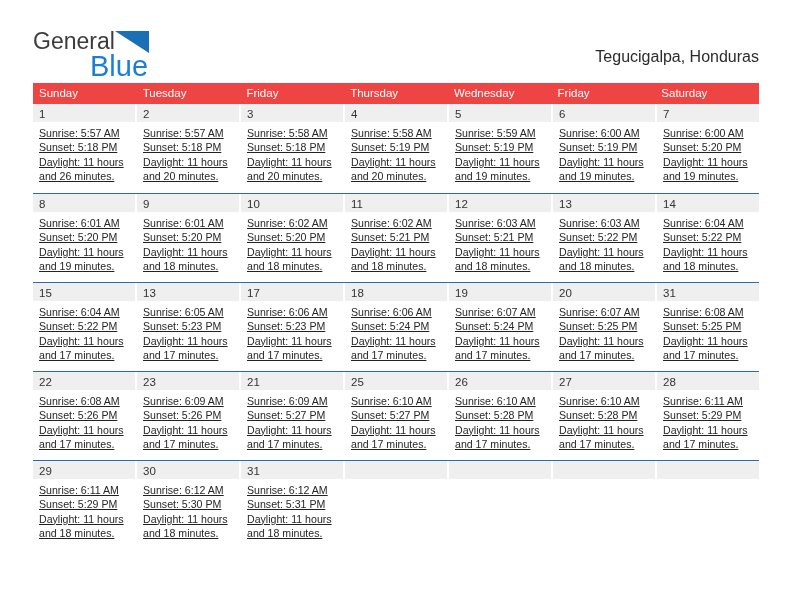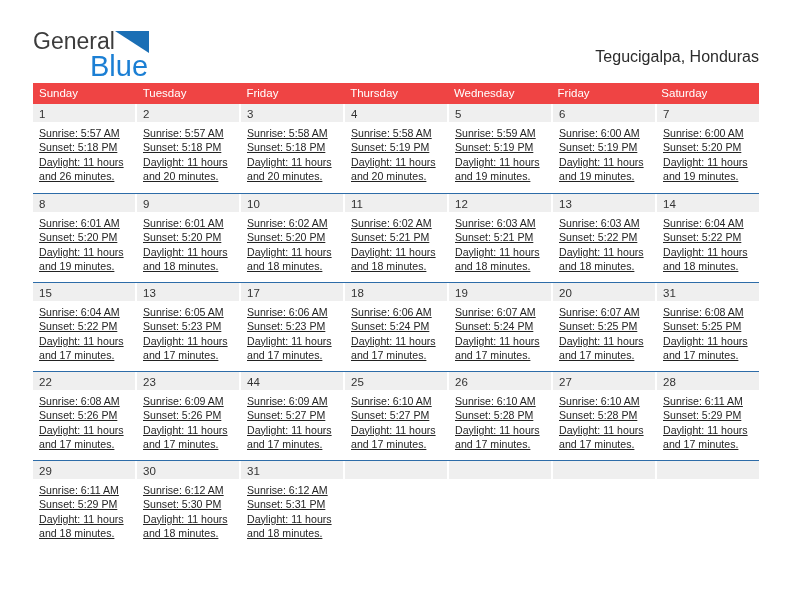--- a/index.html
+++ b/index.html
@@ -375,21 +375,21 @@
           <div class="day-cell">
             <div class="day-number-band"><span class="day-number">23</span></div>
             <div class="day-body">
               <div class="day-line">Sunrise: 6:09 AM</div>
               <div class="day-line">Sunset: 5:26 PM</div>
               <div class="day-line">Daylight: 11 hours</div>
               <div class="day-line">and 17 minutes.</div>
             </div>
           </div>
           <div class="day-cell">
-            <div class="day-number-band"><span class="day-number">44</span></div>
+            <div class="day-number-band"><span class="day-number">21</span></div>
             <div class="day-body">
               <div class="day-line">Sunrise: 6:09 AM</div>
               <div class="day-line">Sunset: 5:27 PM</div>
               <div class="day-line">Daylight: 11 hours</div>
               <div class="day-line">and 17 minutes.</div>
             </div>
           </div>
           <div class="day-cell">
             <div class="day-number-band"><span class="day-number">25</span></div>
             <div class="day-body">

